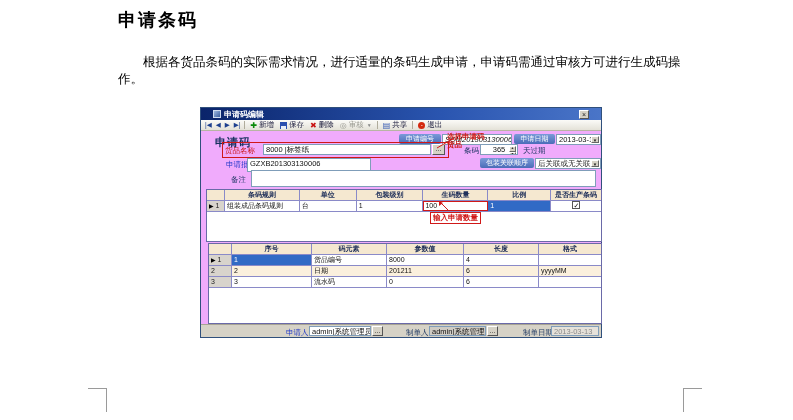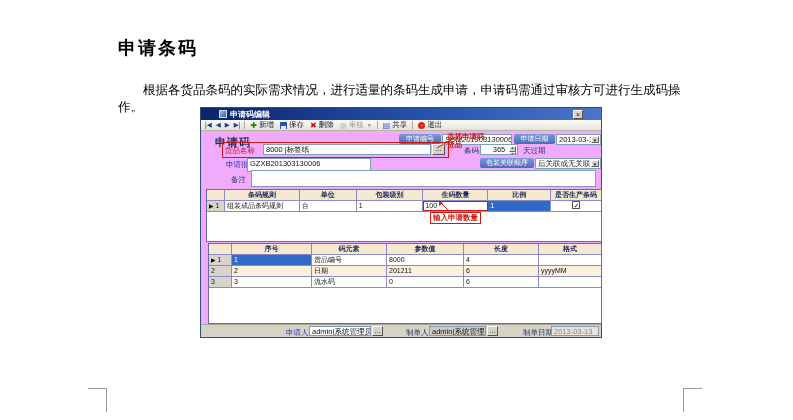--- a/index.html
+++ b/index.html
@@ -2,35 +2,35 @@
 <html><head>
 <meta charset="utf-8">
 <style>
   * { box-sizing: border-box; margin: 0; padding: 0; }
   html,body { width: 793px; height: 420px; background:#fff; overflow:hidden;
     font-family: "Liberation Sans", "DejaVu Sans", sans-serif; }
   #page { position:relative; width:793px; height:420px; background:#fff; }
 
   
   .doc-text { position:absolute; left:118px; top:8px; width:578px; color:#000; }
-  .doc-title { font-size:18px; font-weight:bold; letter-spacing:2px;margin-top:28px; }
+  .doc-title { font-size:18px; font-weight:bold; letter-spacing:2px; }
   .doc-para { font-size:12.5px; line-height:17px; text-indent:2em; margin-top:8px; }
   .doc-para.first { margin-top:22px; }
 
   .crop { position:absolute; border-color:#9a9a9a; }
   .crop-h { border-top:1px solid #9a9a9a; width:19px; height:0; }
   .crop-v { border-left:1px solid #9a9a9a; width:0; height:24px; }
 
   
   .app { position:absolute; left:200px; top:107px; width:402px; height:231px;
          font-size:8px; color:#1a1a3a; border:1px solid #30507c; background:#d9e4f1; }
 
   .titlebar { position:absolute; left:0; top:0; width:100%; height:12px;
     background:linear-gradient(to right,#0a246a,#2a55b0 60%,#4a75c8);
-    color:#fff; display:flex; align-items:center; padding:0 18px; }
+    color:#fff; display:flex; align-items:center; padding:0 12px; }
   .titlebar .appicon { width:8px; height:8px; background:linear-gradient(135deg,#9db8e0,#3a5fa0);
     border:1px solid #cfdcf0; margin-right:3px; flex:none; }
   .titlebar .t-text { font-weight:bold; font-size:8px; flex:1 1 auto; white-space:nowrap; }
   .btn-close { width:10px; height:9px; background:#d6d2c6; border:1px solid #fff;
     border-right-color:#555; border-bottom-color:#555; color:#222; font-size:7px;
     line-height:7px; text-align:center; cursor:default; }
 
   .toolbar { position:absolute; left:0; top:12px; width:100%; height:11px;
     background:linear-gradient(#fbfbf8,#e4e2d8); border-bottom:1px solid #b8b4a4;
     display:flex; align-items:center; padding:0 2px; white-space:nowrap; }

